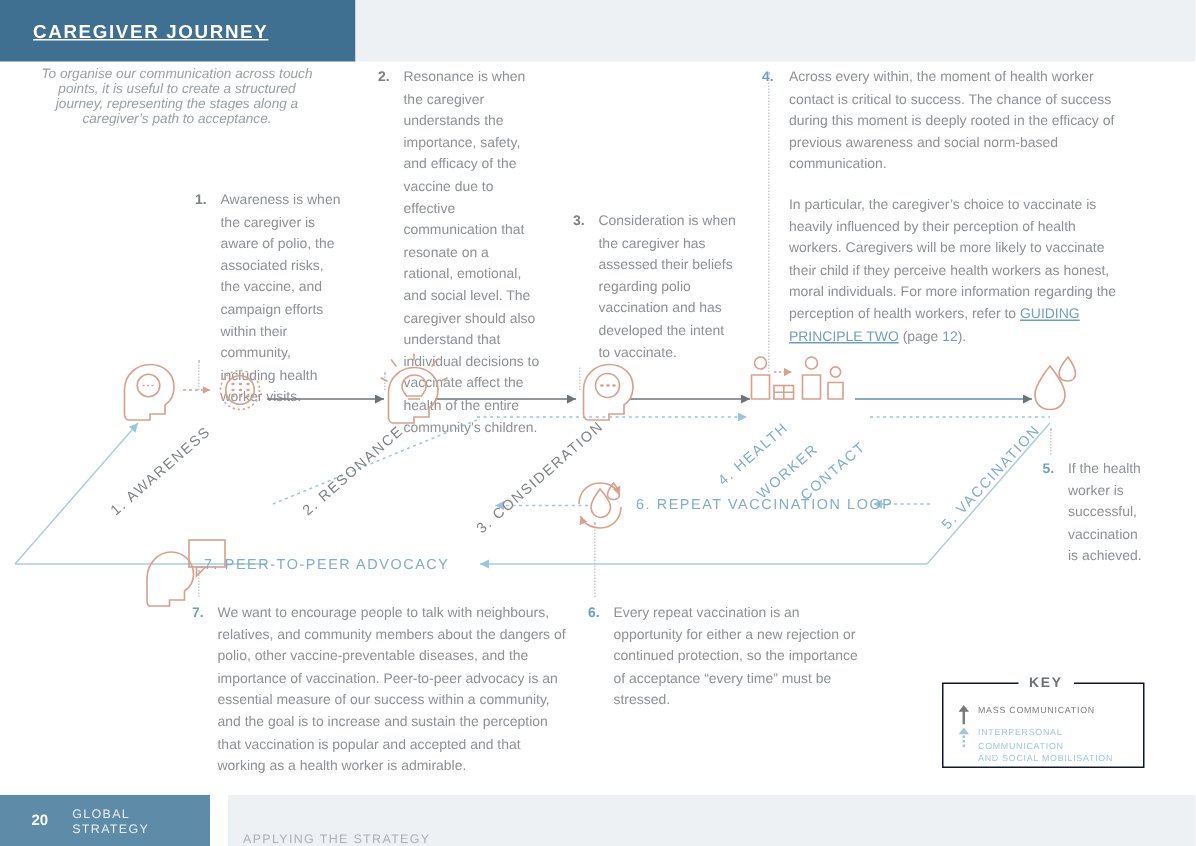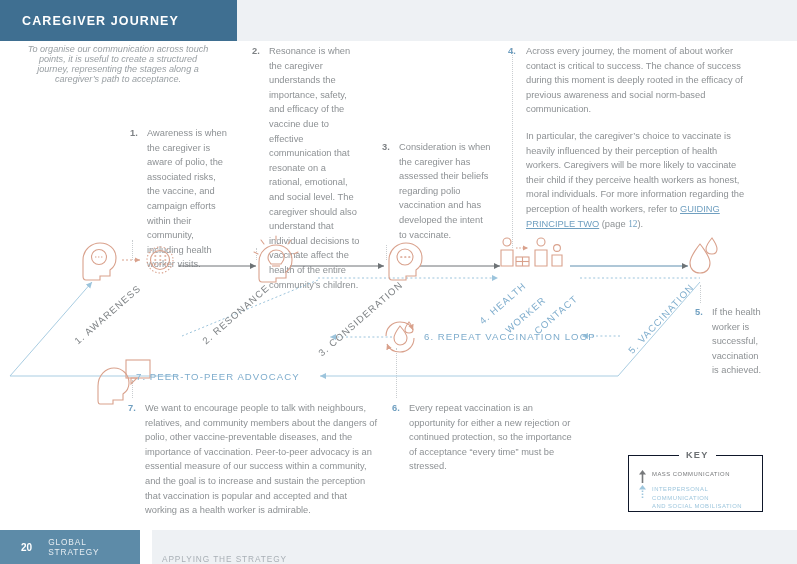--- a/index.html
+++ b/index.html
@@ -13,20 +13,21 @@
   }
   
   #header-bar{
     position:absolute;left:0;top:0;width:237px;height:41px;
     background:#3f6f91;
     display:flex;align-items:center;
   }
   #header-title{
     color:#ffffff;font-size:12.5px;font-weight:bold;letter-spacing:1.1px;
     margin-left:22px;
+    text-decoration:underline;
   }
   #header-strip{
     position:absolute;left:237px;top:0;width:560px;height:41px;
     background:#eef1f4;
   }
 
   
   .intro{
     position:absolute;left:22px;top:44px;width:192px;
     font-style:italic;font-size:9.1px;line-height:10px;color:#9aa0a4;text-align:center;
@@ -40,21 +41,21 @@
   .hang{
     display:grid;grid-template-columns:14px 1fr;column-gap:3px;
   }
   .hang.wide{grid-template-columns:15px 1fr;}
   .dotline{
     position:absolute;border-left:1px dotted #c9cdd0;width:0;
   }
   a.gp{
     color:#6f9fc0;text-decoration:underline;
   }
-  .bluetxt{color:#6f9fc0;font-family:Liberation Serif, serif;}
+  .bluetxt{color:#6f9fc0;}
 
   
   #diagram{position:absolute;left:0;top:232px;width:797px;height:180px;}
 
   
   .stage{
     position:absolute;font-size:9.6px;letter-spacing:1.15px;white-space:nowrap;
     transform-origin:0 0;font-weight:normal;
   }
   .stage.warm{color:#7f8386;}
@@ -118,21 +119,21 @@
 
 <div class="note hang" style="left:382px;top:140px;width:110px;">
   <span class="num">3.</span>
   <span class="note-body">Consideration is when the caregiver has assessed their beliefs regarding polio vaccination and has developed the intent to vaccinate.</span>
 </div>
 <div class="dotline" style="left:386px;top:245px;height:15px;"></div>
 
 <div class="note hang wide" style="left:508px;top:44px;width:238px;">
   <span class="num blue">4.</span>
   <span>
-    <span class="note-body">Across every journey, the moment of about worker contact is critical to success. The chance of success during this moment is deeply rooted in the efficacy of previous awareness and social norm-based communication.</span>
+    <span class="note-body">Across every within, the moment of health worker contact is critical to success. The chance of success during this moment is deeply rooted in the efficacy of previous awareness and social norm-based communication.</span>
     <span style="display:block;height:12px;"></span>
     <span><span>In particular, the caregiver’s choice to vaccinate is heavily influenced by their perception of health workers. Caregivers will be more likely to vaccinate their child if they perceive health workers as honest, moral individuals. For more information regarding the perception of health workers, refer to </span><a class="gp" href="#">GUIDING PRINCIPLE TWO</a><span> (page </span><span class="bluetxt">12</span><span>).</span></span>
   </span>
 </div>
 <div class="dotline" style="left:512px;top:48px;height:200px;"></div>
 
 <div class="note hang" style="left:695px;top:305px;width:70px;">
   <span class="num blue">5.</span>
   <span class="note-body">If the health worker is successful, vaccination is achieved.</span>
 </div>

